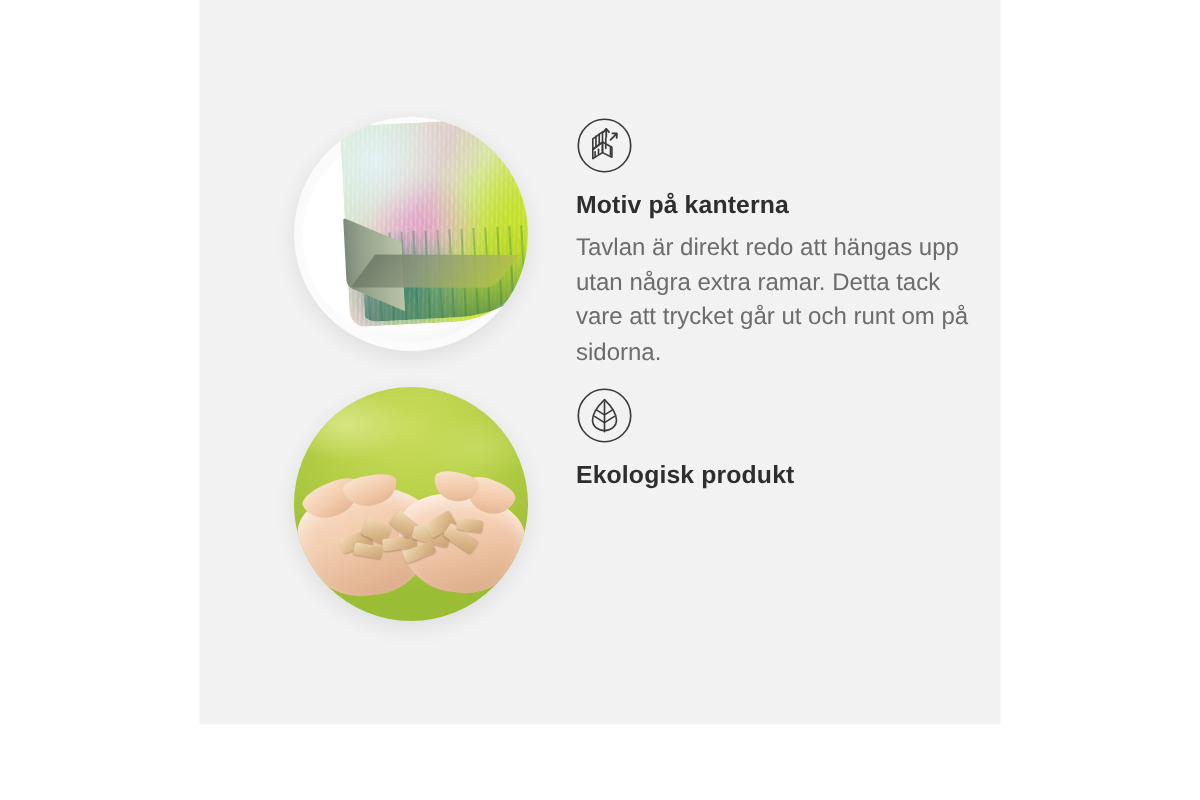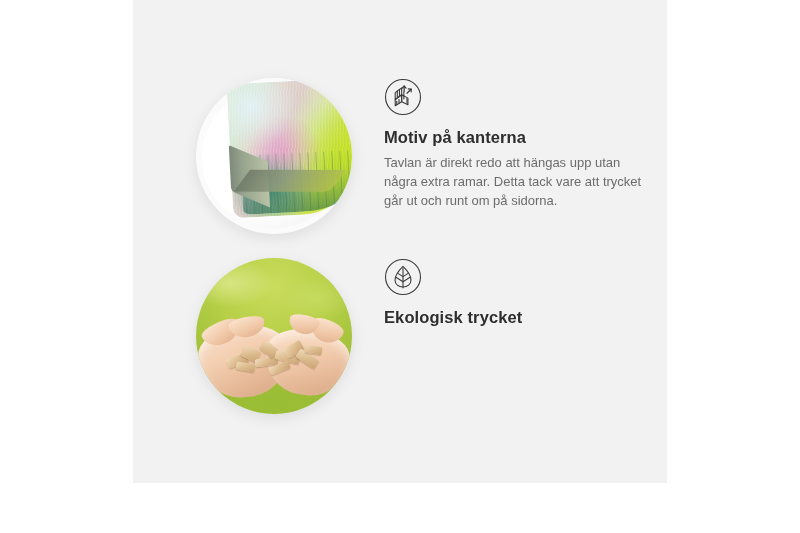--- a/index.html
+++ b/index.html
@@ -168,21 +168,21 @@
   .icon-badge svg { display: block; width: 38px; height: 38px; }
   .feat-title {
     font-size: 16.5px;
     font-weight: 700;
     color: #2e2e2e;
     letter-spacing: .1px;
     margin-bottom: 7px;
     white-space: nowrap;
   }
   .feat-body {
-    font-size: 13px;
+    font-size: 16px;
     line-height: 1.45;
     color: #6c6c6c;
   }
 </style>
 </head>
 <body>
 
 <div id="stage">
 
   <div id="panel">
@@ -255,18 +255,18 @@
       <div class="txt">
         <div class="icon-badge">
           <svg viewBox="0 0 40 40" fill="none" stroke="#3a3a3a" stroke-width="1.15" stroke-linecap="round" stroke-linejoin="round">
             <circle cx="20" cy="20" r="18.4"></circle>
             <path d="M20 8.8 C14.2 14.4 11.6 19.2 11.6 23.2 C11.6 27.6 15.4 30.6 20 30.6 C24.6 30.6 28.4 27.6 28.4 23.2 C28.4 19.2 25.8 14.4 20 8.8 Z"></path>
             <path d="M20 10.6 L20 31.4"></path>
             <path d="M20 19.6 L14.6 16.2 M20 19.6 L25.4 16.2"></path>
             <path d="M20 25.0 L13.0 20.6 M20 25.0 L27.0 20.6"></path>
           </svg>
         </div>
-        <div class="feat-title">Ekologisk trycket</div>
+        <div class="feat-title">Ekologisk produkt</div>
       </div>
     </div>
 
   </div>
 </div>
 
 </body></html>

